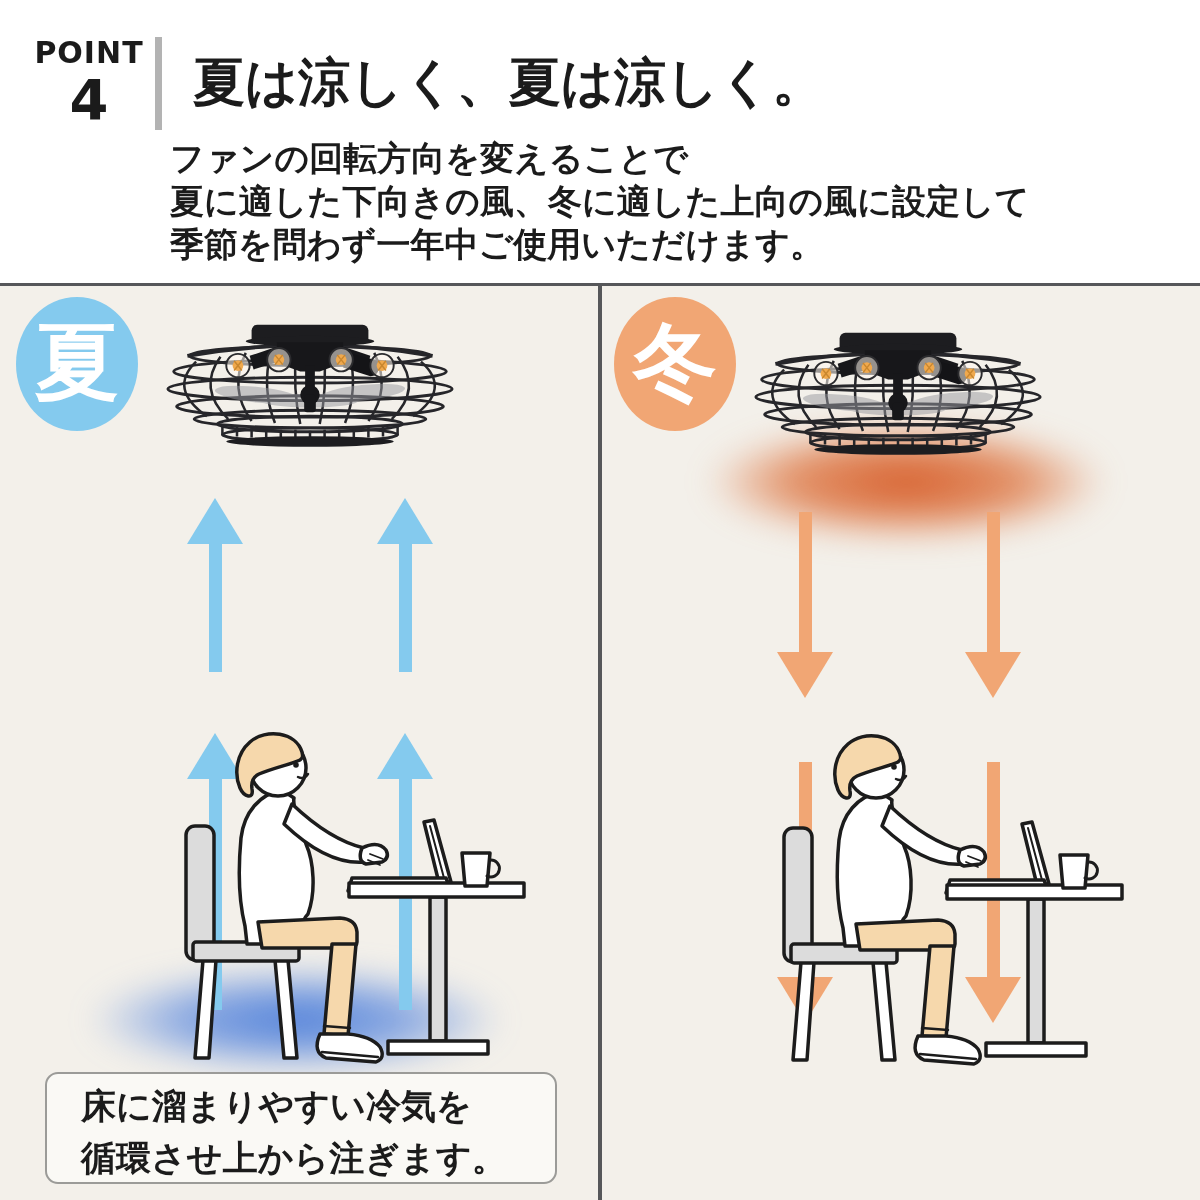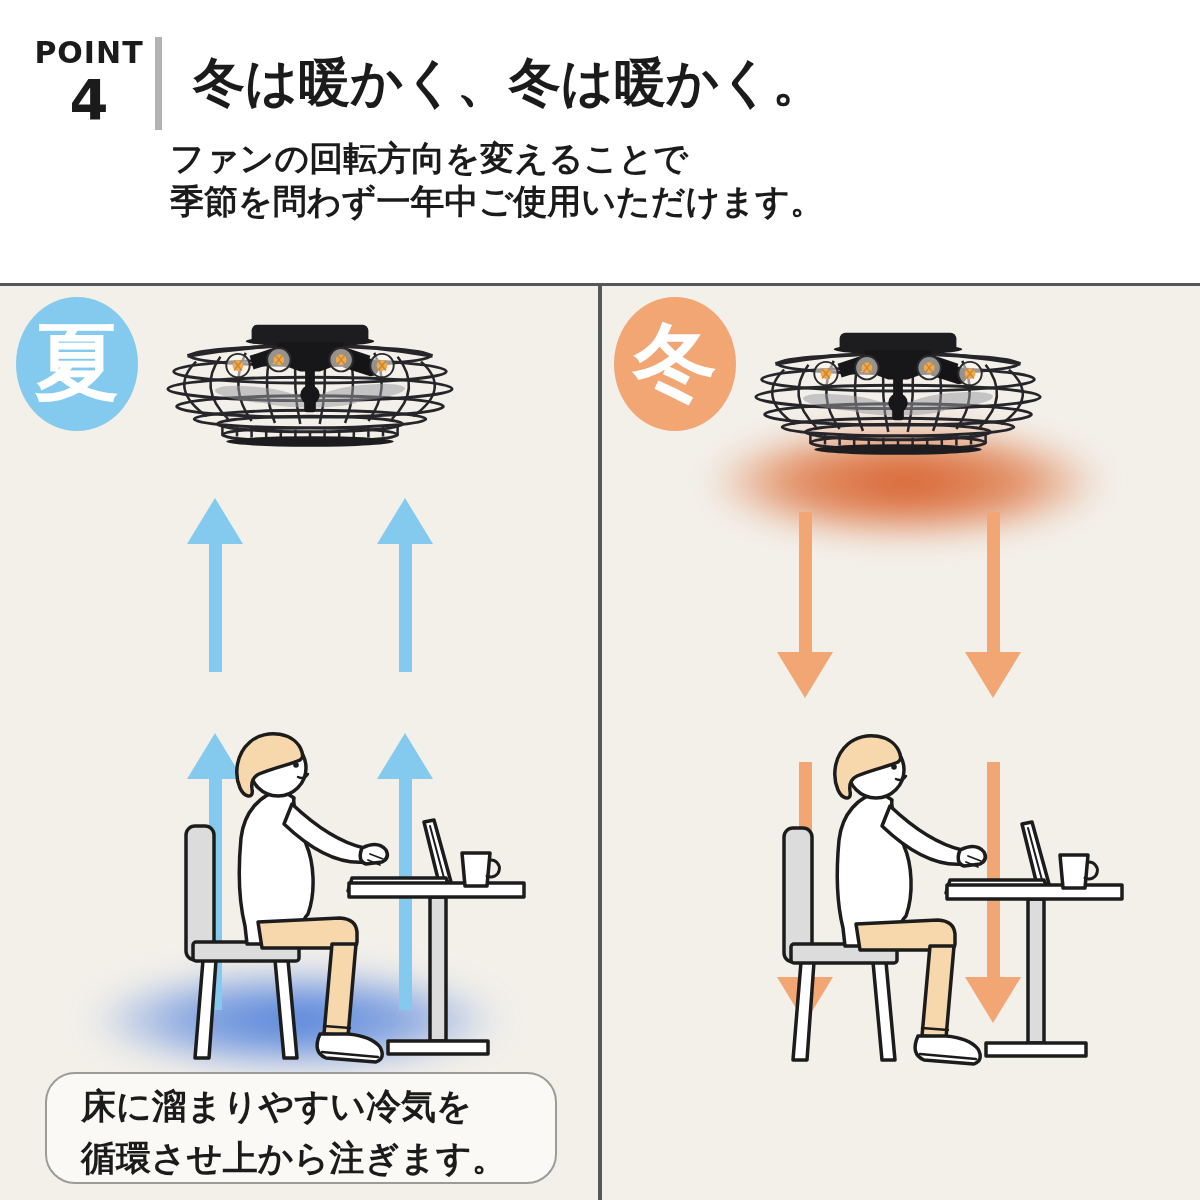--- a/index.html
+++ b/index.html
@@ -44,38 +44,39 @@
   .arrow i{display:block;}
   .arrow .head{width:0;height:0;border-left:28px solid transparent;border-right:28px solid transparent;flex:none;}
   .arrow-up .head{border-bottom:46px solid var(--accent);}
   .arrow-down .head{border-top:46px solid var(--accent);}
   .arrow .tail{width:13px;flex:1;background:var(--accent);}
   
   .caption{position:absolute;top:786px;height:112px;background:var(--caption-bg,#faf9f5);
     border:2px solid var(--caption-border,#9b9b98);border-radius:13px;box-sizing:border-box;
     font-size:35px;font-weight:600;line-height:52px;padding:6px 0 0 34px;}
   .caption .cl{display:block;white-space:nowrap;}
-  .caption-summer{left:45px;width:512px;border-radius:30px;}
+  .caption-summer{left:45px;width:512px;}
   .caption-winter{left:51px;width:515px;padding-left:16px;}
   .hidden-defs{position:absolute;width:0;height:0;overflow:hidden;}
 </style>
 </head>
 <body>
 
 <div class="page">
 
   <header class="top">
     <div class="point">
       <div class="point-word">POINT</div>
       <div class="point-num">4</div>
     </div>
     <div class="point-bar"></div>
-    <h1 class="title">冬は暖かく、冬は暖かく。</h1>
+    <h1 class="title">夏は涼しく、夏は涼しく。</h1>
     <div class="desc">
       <div>ファンの回転方向を変えることで</div>
+      <div>夏に適した下向きの風、冬に適した上向の風に設定して</div>
       <div>季節を問わず一年中ご使用いただけます。</div>
     </div>
   </header>
 
   <div class="panel-top-border"></div>
 
   <section class="panel panel-summer">
     <div class="glow glow-summer"></div>
 
     <div class="arrow arrow-up" style="left:187px;top:212px;height:174px">

